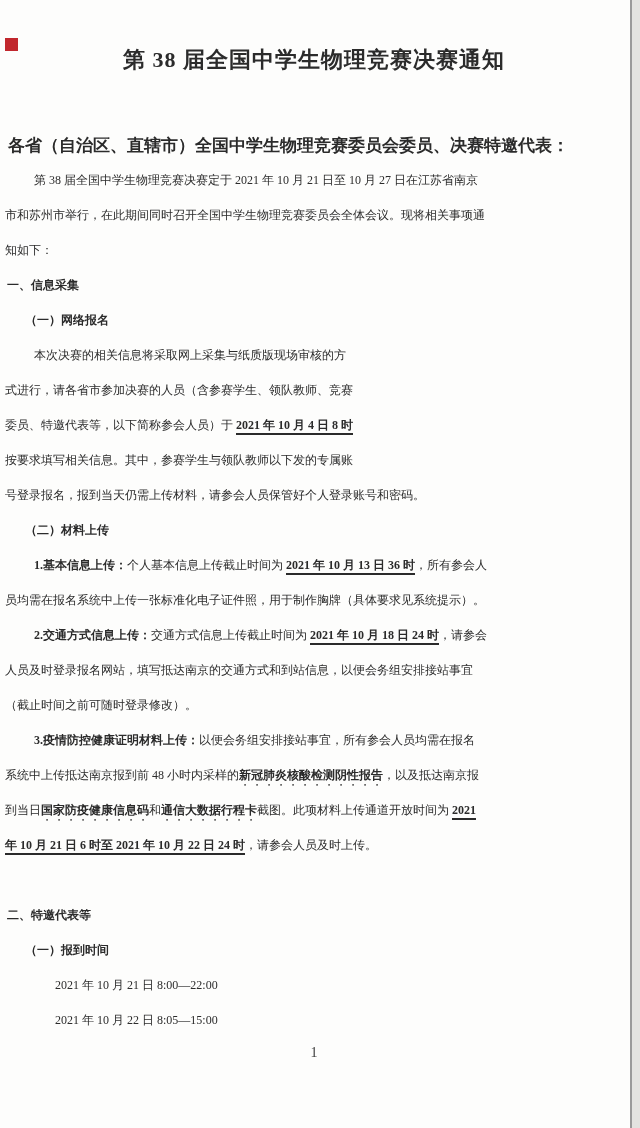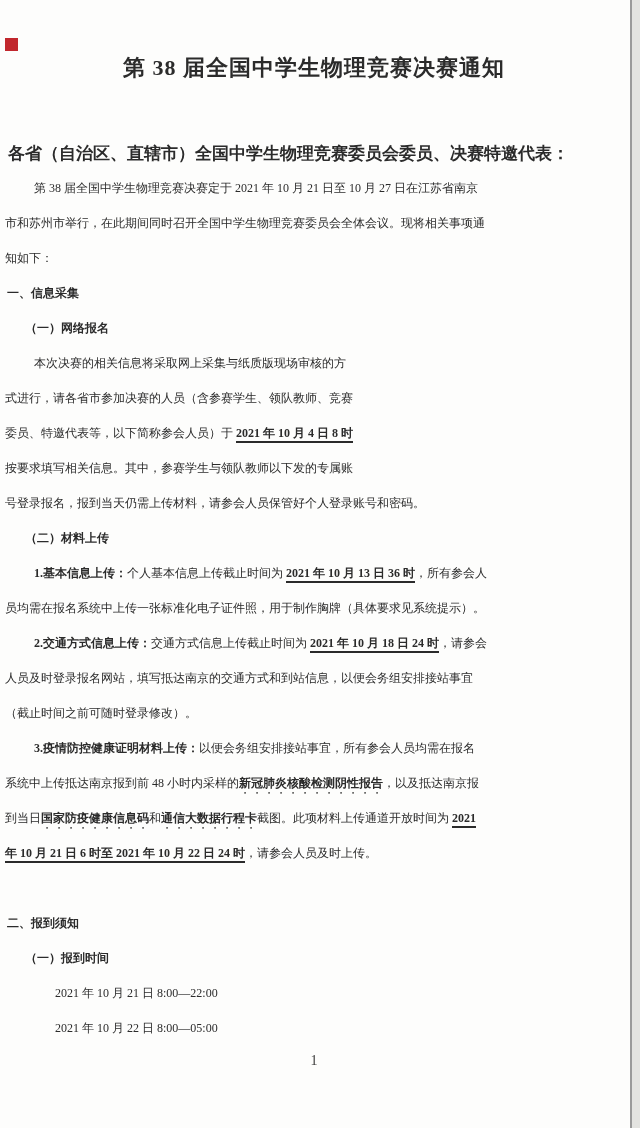--- a/index.html
+++ b/index.html
@@ -9,21 +9,21 @@
     font-family:"Liberation Serif","DejaVu Serif",serif;
     color:#2b2b2b;
   }
   .page {
     position:relative; width:640px; height:1128px;
     background:#fdfdfc; overflow:hidden;
   }
   .scan-strip { position:absolute; top:0; right:0; width:8px; height:100%; background:#e3e3e0; }
   .scan-line  { position:absolute; top:0; right:8px; width:2px; height:100%; background:#9a9a9a; }
   .red-mark   { position:absolute; left:5px; top:38px; width:13px; height:13px; }
-  .content { position:absolute; top:8px; left:0; width:628px; padding-top:44px; }
+  .content { position:absolute; top:0; left:0; width:628px; padding-top:44px; }
   .title {
     text-align:center; font-size:22px; font-weight:bold;
     line-height:32px; letter-spacing:1px; white-space:nowrap;
   }
   .ln { font-size:12px; line-height:35px; height:35px; white-space:nowrap; }
   .first-line { margin-top:52px; }
   .salut { margin-left:8px;  font-weight:bold; font-size:17px;font-family:Liberation Serif, serif; }
   .ind   { margin-left:34px; }
   .cont  { margin-left:5px;  }
   .h1    { margin-left:7px;  font-weight:bold; }
@@ -74,21 +74,21 @@
 
     <div class="ln ind"><span class="b">2.交通方式信息上传：</span><span>交通方式信息上传截止时间为 </span><span class="bu">2021 年 10 月 18 日 24 时</span><span>，请参会</span></div>
     <div class="ln cont"><span>人员及时登录报名网站，填写抵达南京的交通方式和到站信息，以便会务组安排接站事宜</span></div>
     <div class="ln cont"><span>（截止时间之前可随时登录修改）。</span></div>
 
     <div class="ln ind"><span class="b">3.疫情防控健康证明材料上传：</span><span>以便会务组安排接站事宜，所有参会人员均需在报名</span></div>
     <div class="ln cont"><span>系统中上传抵达南京报到前 48 小时内采样的</span><span class="bd">新冠肺炎核酸检测阴性报告</span><span>，以及抵达南京报</span></div>
     <div class="ln cont"><span>到当日</span><span class="bd">国家防疫健康信息码</span><span>和</span><span class="bd">通信大数据行程卡</span><span>截图。此项材料上传通道开放时间为 </span><span class="bu">2021</span></div>
     <div class="ln cont"><span class="bu">年 10 月 21 日 6 时至 2021 年 10 月 22 日 24 时</span><span>，请参会人员及时上传。</span></div>
 
-    <div class="ln h1 mt"><span>二、报到须知</span></div>
+    <div class="ln h1 mt"><span>二、特邀代表等</span></div>
     <div class="ln h2"><span>（一）报到时间</span></div>
 
     <div class="ln date"><span>2021 年 10 月 21 日 8:00—22:00</span></div>
-    <div class="ln date"><span>2021 年 10 月 22 日 8:00—05:00</span></div>
+    <div class="ln date"><span>2021 年 10 月 22 日 8:05—15:00</span></div>
 
     <div class="pagenum">1</div>
   </div>
 </div>
 
 </body></html>

